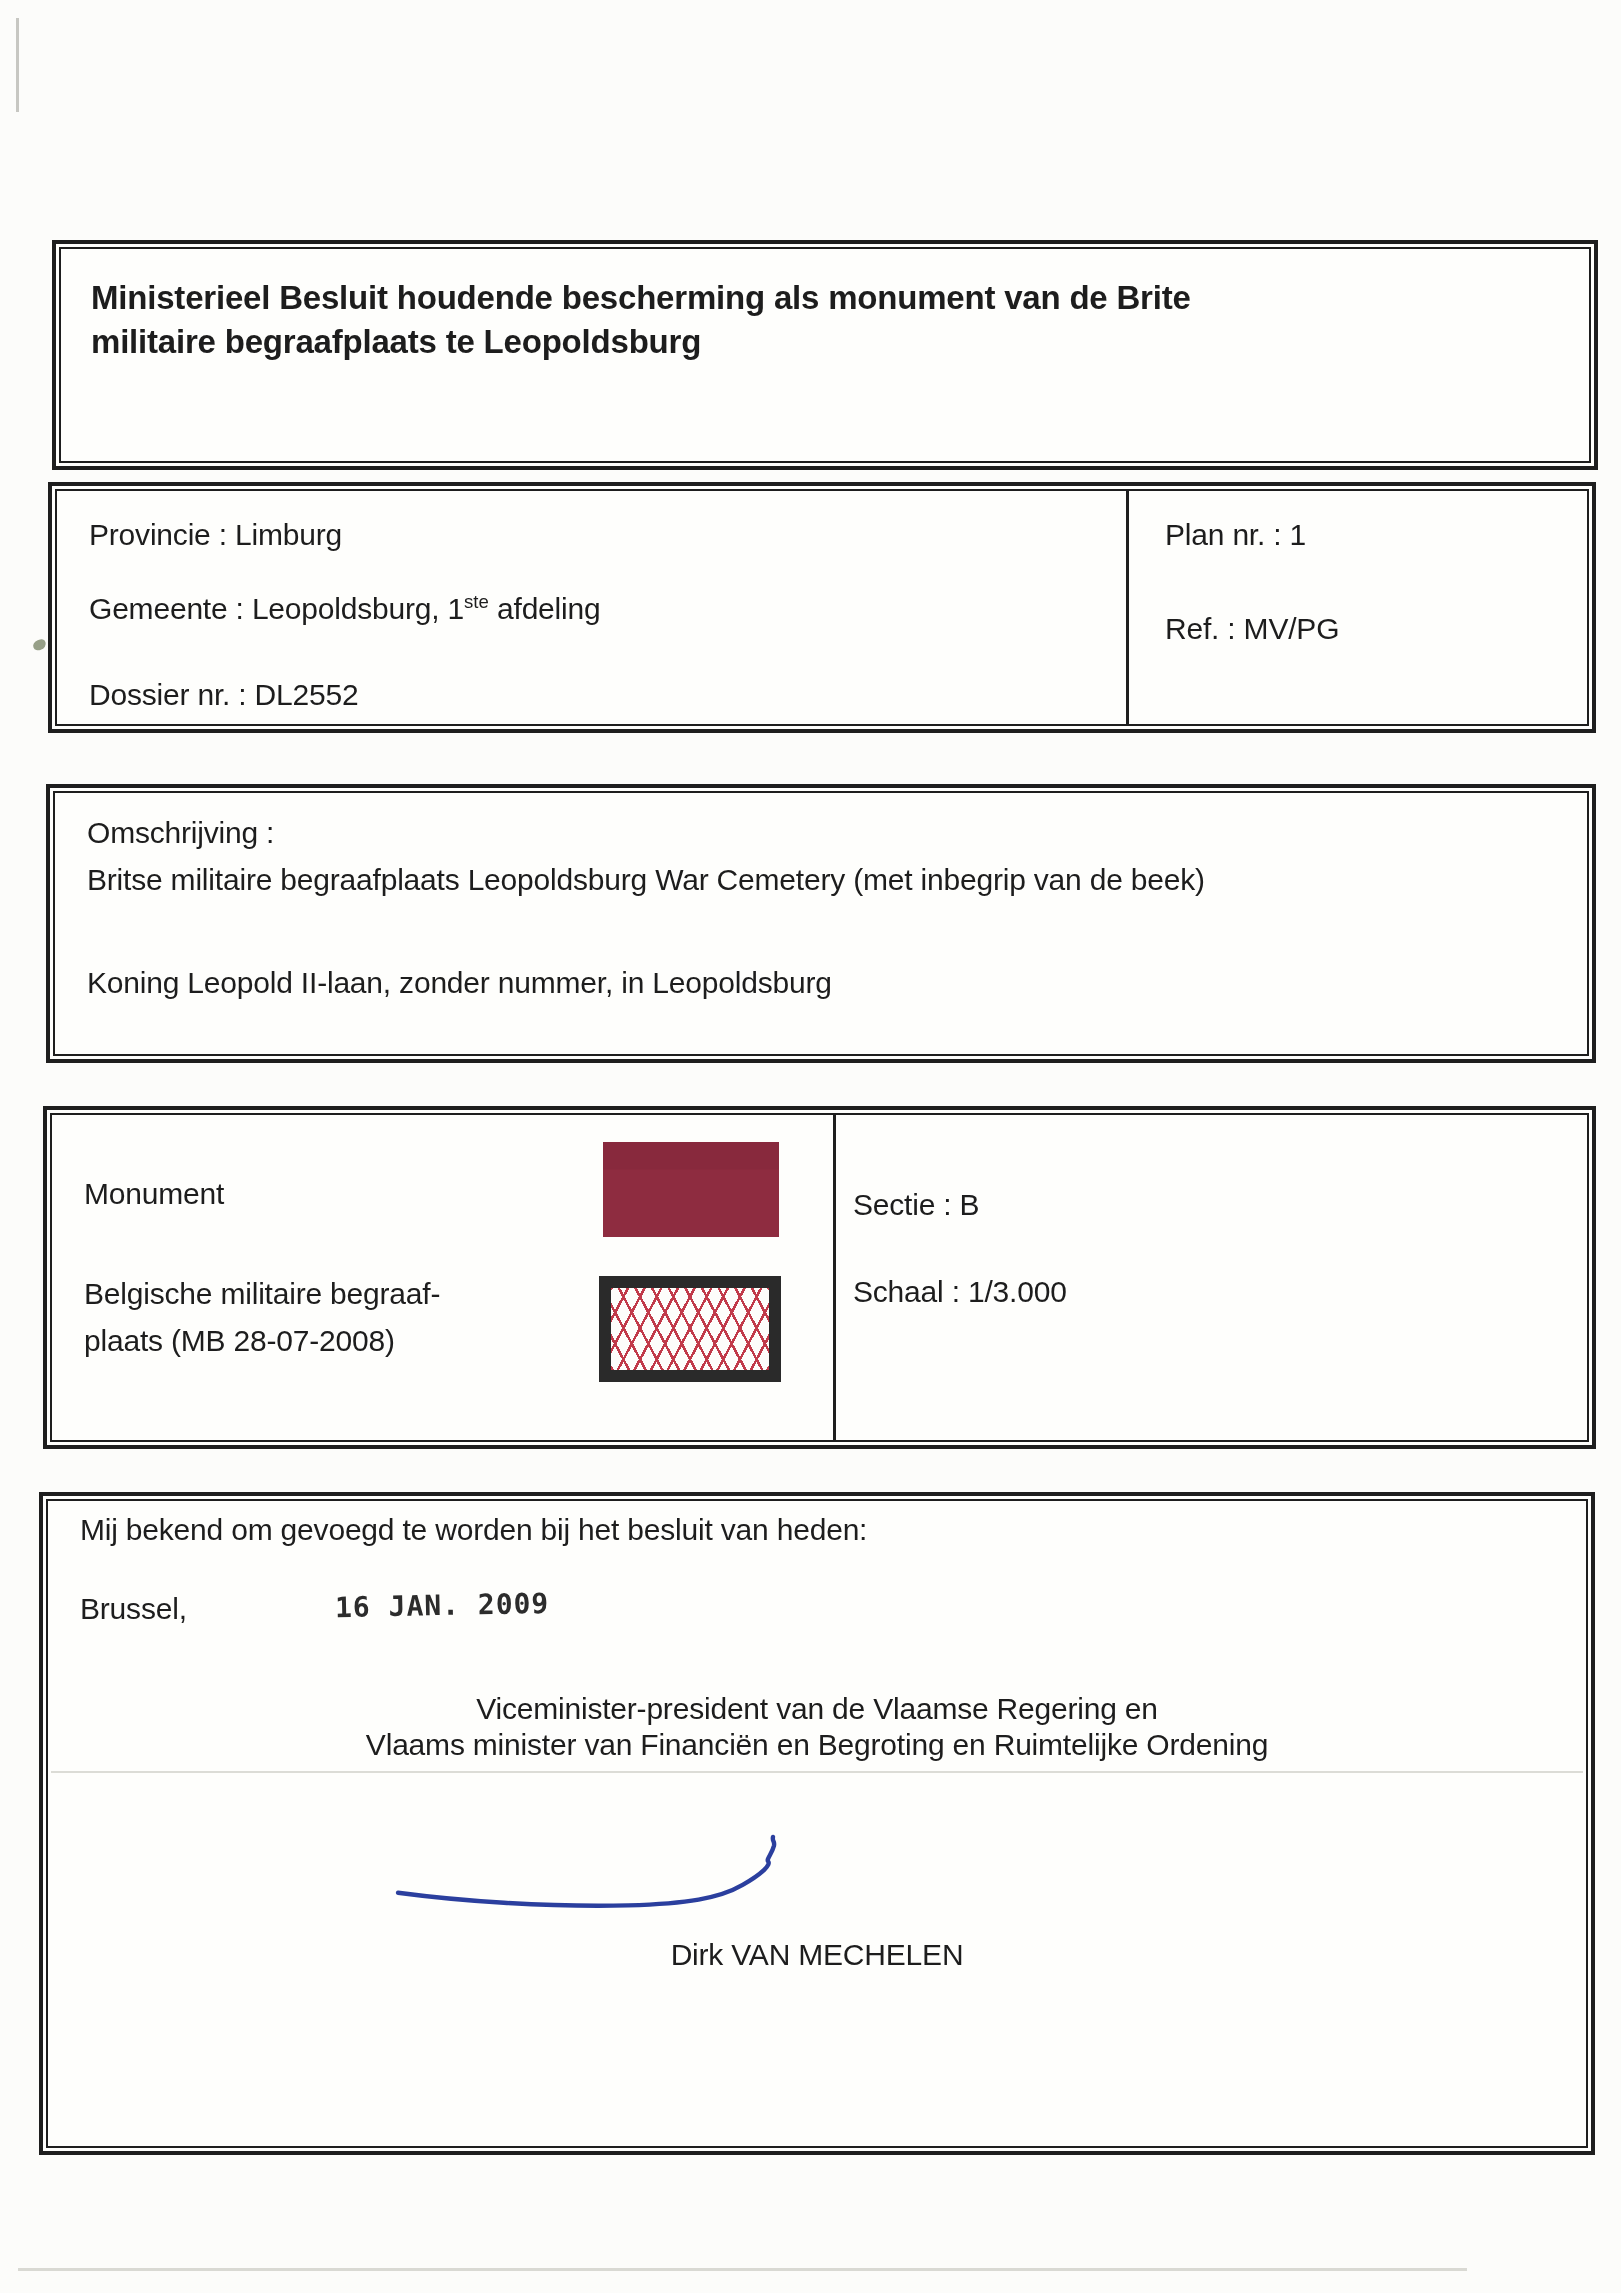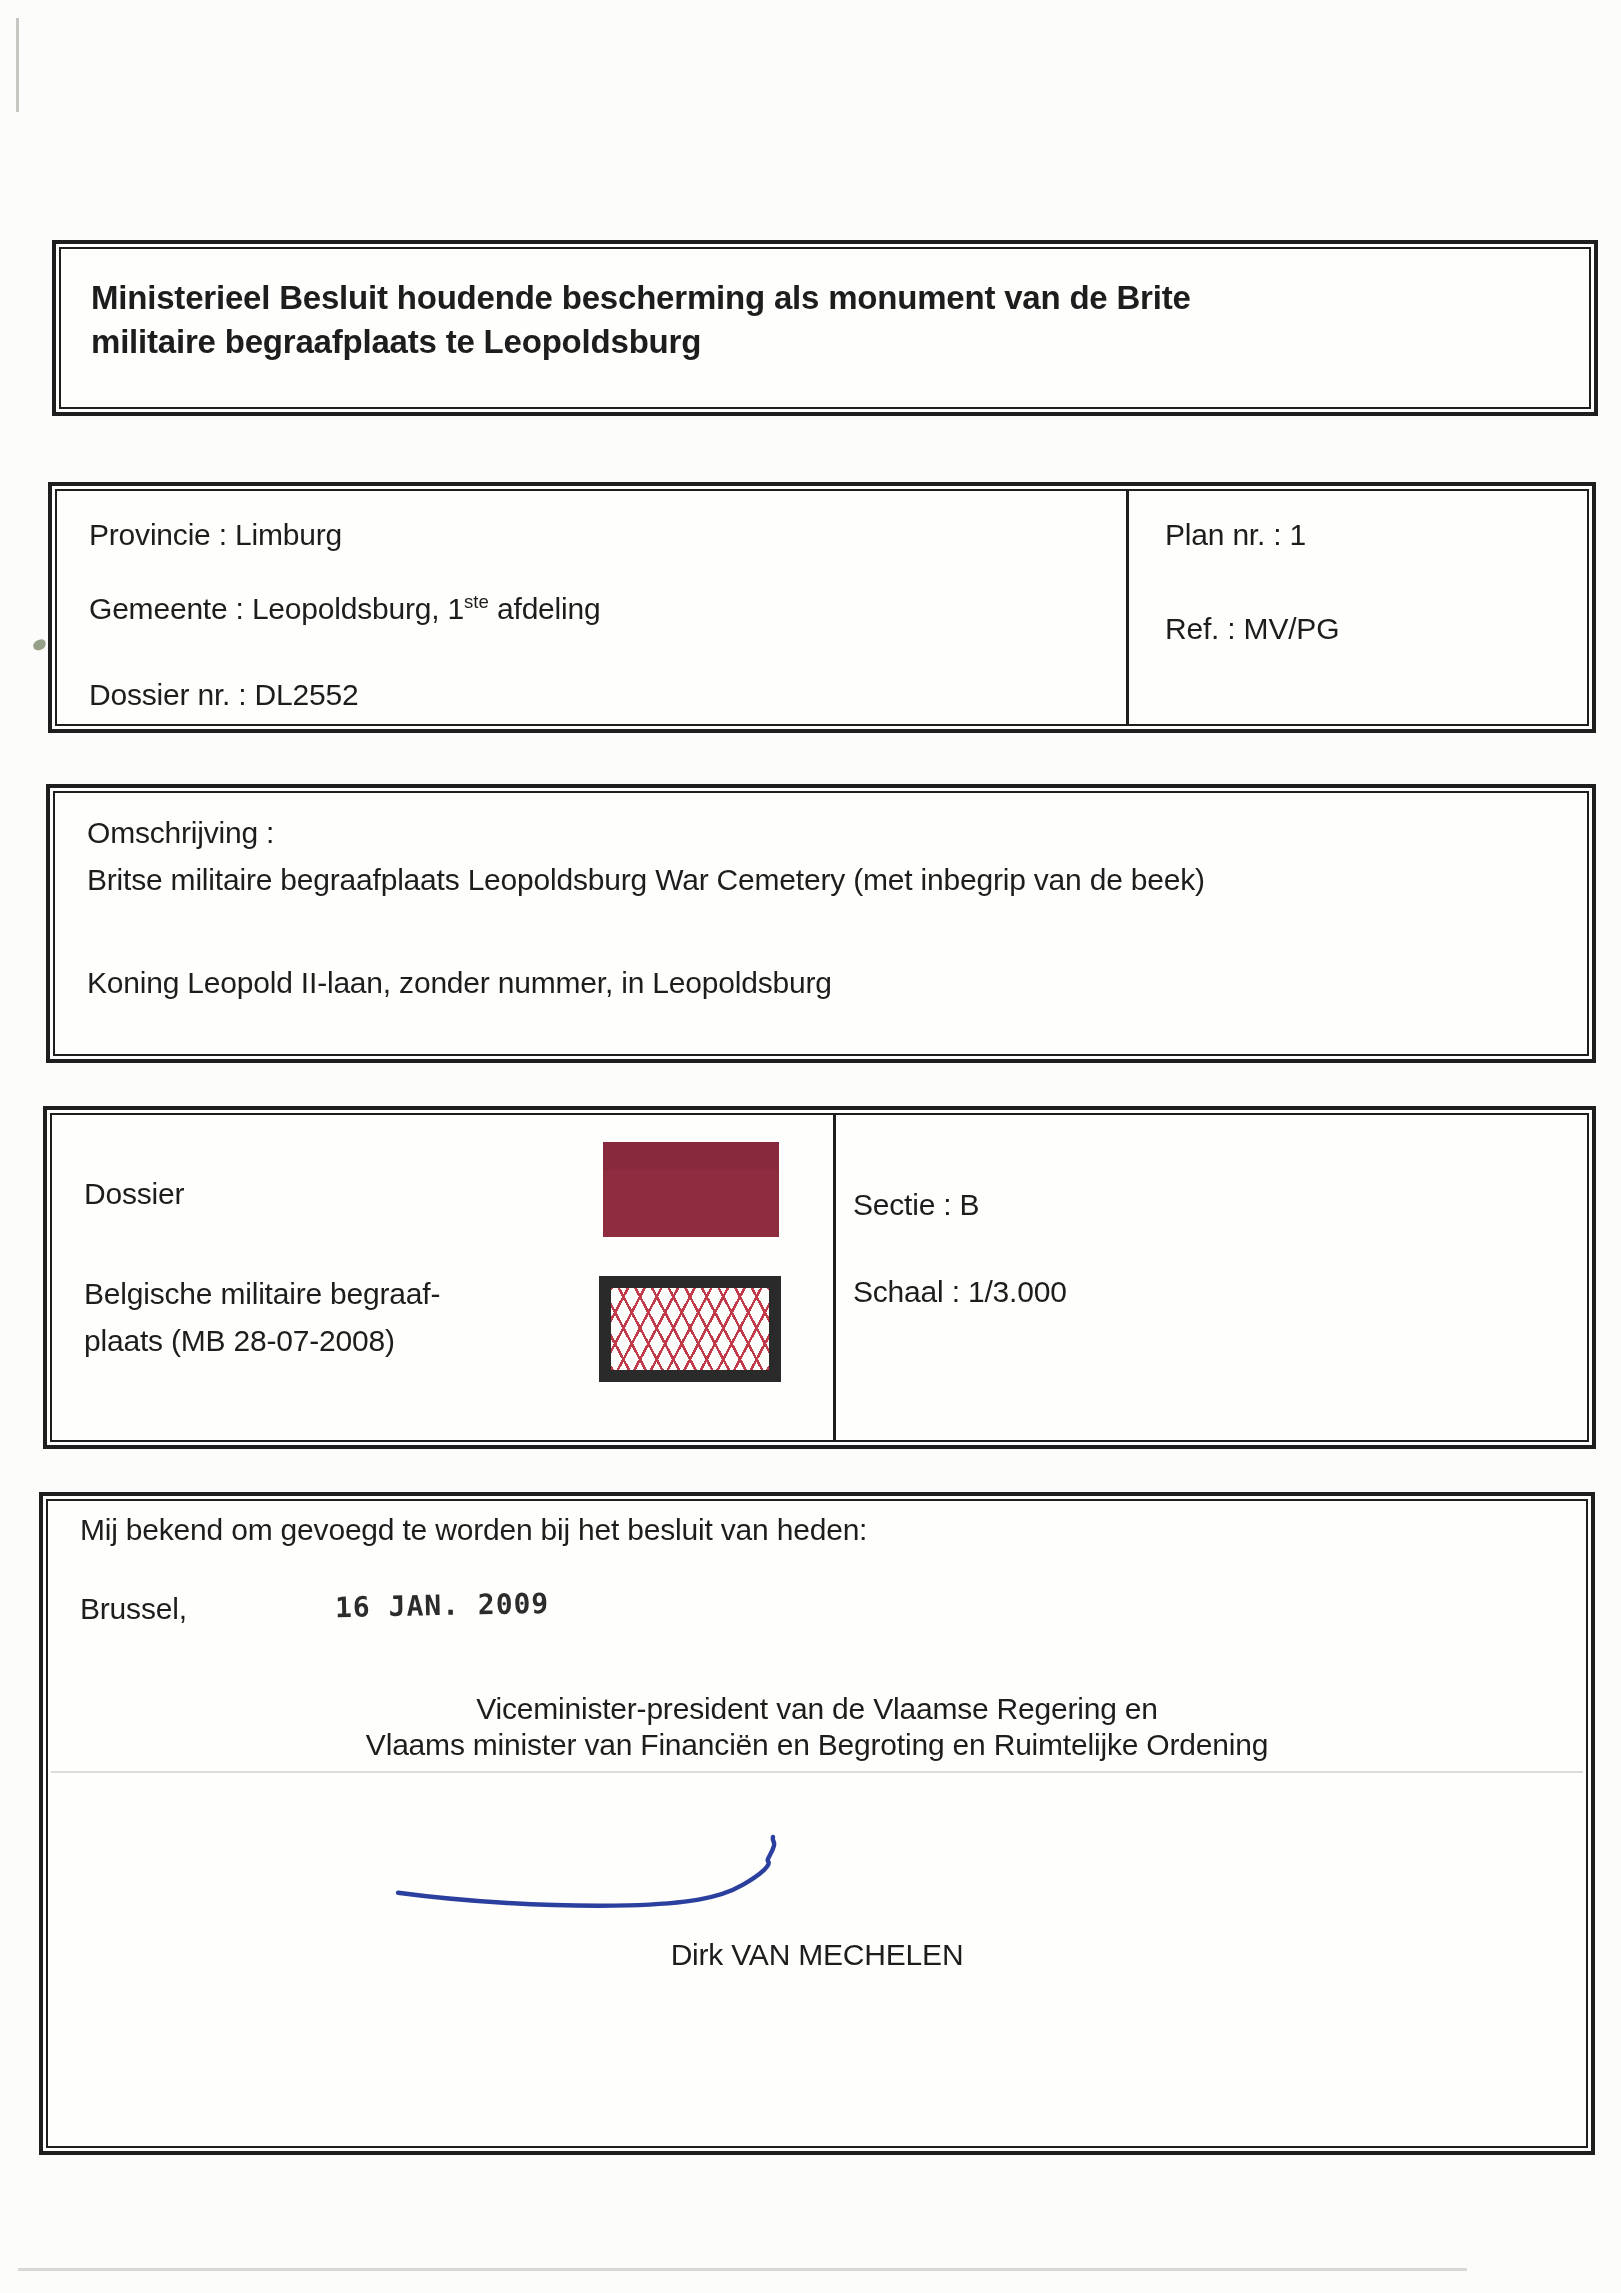--- a/index.html
+++ b/index.html
@@ -49,21 +49,21 @@
 </head>
 <body>
 
 <div class="page">
 
   <div class="artifact" id="scan-tick"></div>
   <div class="artifact" id="scan-speck"></div>
   <div class="artifact" id="scan-bottom-line"></div>
 
 
-  <div class="dbox" style="left:52px; top:240px; width:1546px; height:176px;">
+  <div class="dbox" style="left:52px; top:240px; width:1546px; height:230px;">
     <div class="line title-line" style="left:35px; top:34px;">Ministerieel Besluit houdende bescherming als monument van de Brite</div>
     <div class="line title-line" style="left:35px; top:78px;">militaire begraafplaats te Leopoldsburg</div>
   </div>
 
   <div class="dbox" style="left:48px; top:482px; width:1548px; height:251px;">
     <div class="vdivider" style="left:1074px;"></div>
 
     <div class="line" style="left:37px; top:31px;">Provincie : Limburg</div>
     <div class="line" style="left:37px; top:105px;">
       <span>Gemeente : Leopoldsburg, 1</span><sup>ste</sup><span> afdeling</span>
@@ -76,21 +76,21 @@
 
   <div class="dbox" style="left:46px; top:784px; width:1550px; height:279px;">
     <div class="line" style="left:37px; top:26.5px;">Omschrijving :</div>
     <div class="line" style="left:37px; top:177px;">Koning Leopold II-laan, zonder nummer, in Leopoldsburg</div>
     <div class="line" style="left:37px; top:74px;">Britse militaire begraafplaats Leopoldsburg War Cemetery (met inbegrip van de beek)</div>
   </div>
 
   <div class="dbox" style="left:43px; top:1106px; width:1553px; height:343px;">
     <div class="vdivider" style="left:786px;"></div>
 
-    <div class="line" style="left:37px; top:66px;">Dossier</div>
+    <div class="line" style="left:37px; top:66px;">Monument</div>
     <div class="swatch-solid" style="left:556px; top:32px;"></div>
 
     <div class="line" style="left:37px; top:166px;">Belgische militaire begraaf-</div>
     <div class="line" style="left:37px; top:213px;">plaats (MB 28-07-2008)</div>
     <div class="swatch-hatch" style="left:552px; top:166px;"></div>
 
     <div class="line" style="left:806px; top:77px;">Sectie : B</div>
     <div class="line" style="left:806px; top:164px;">Schaal : 1/3.000</div>
   </div>
 

